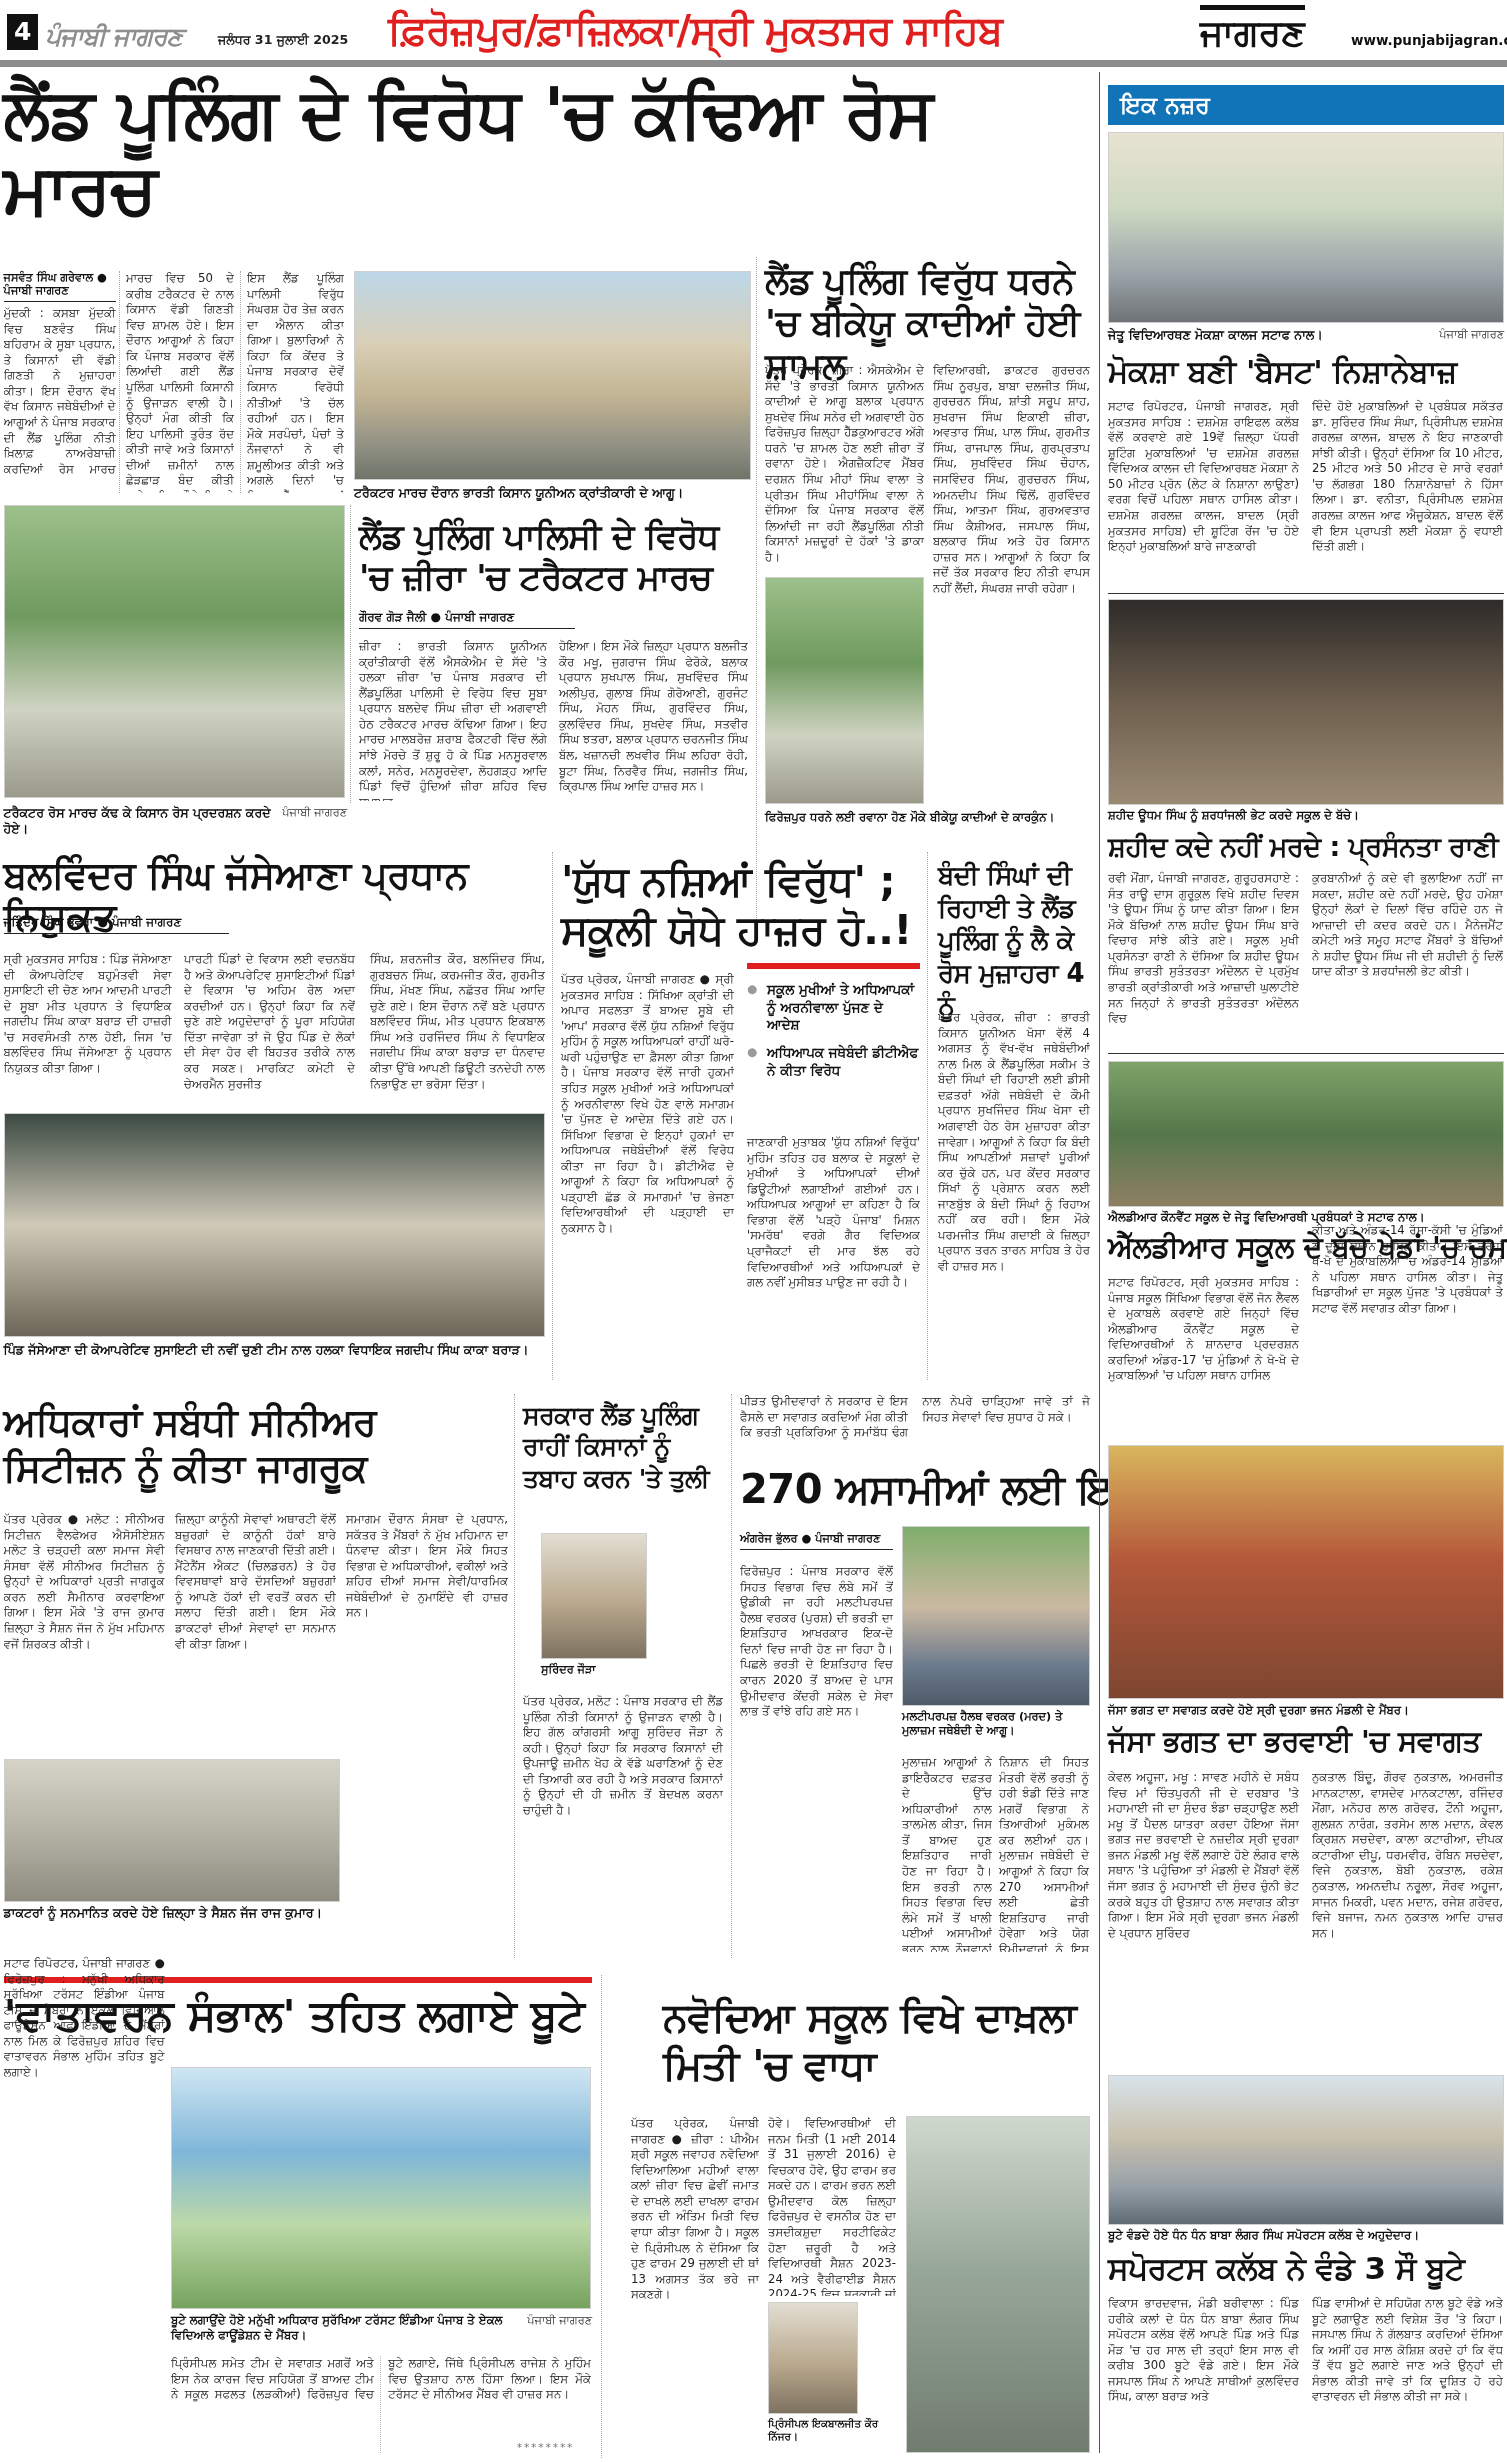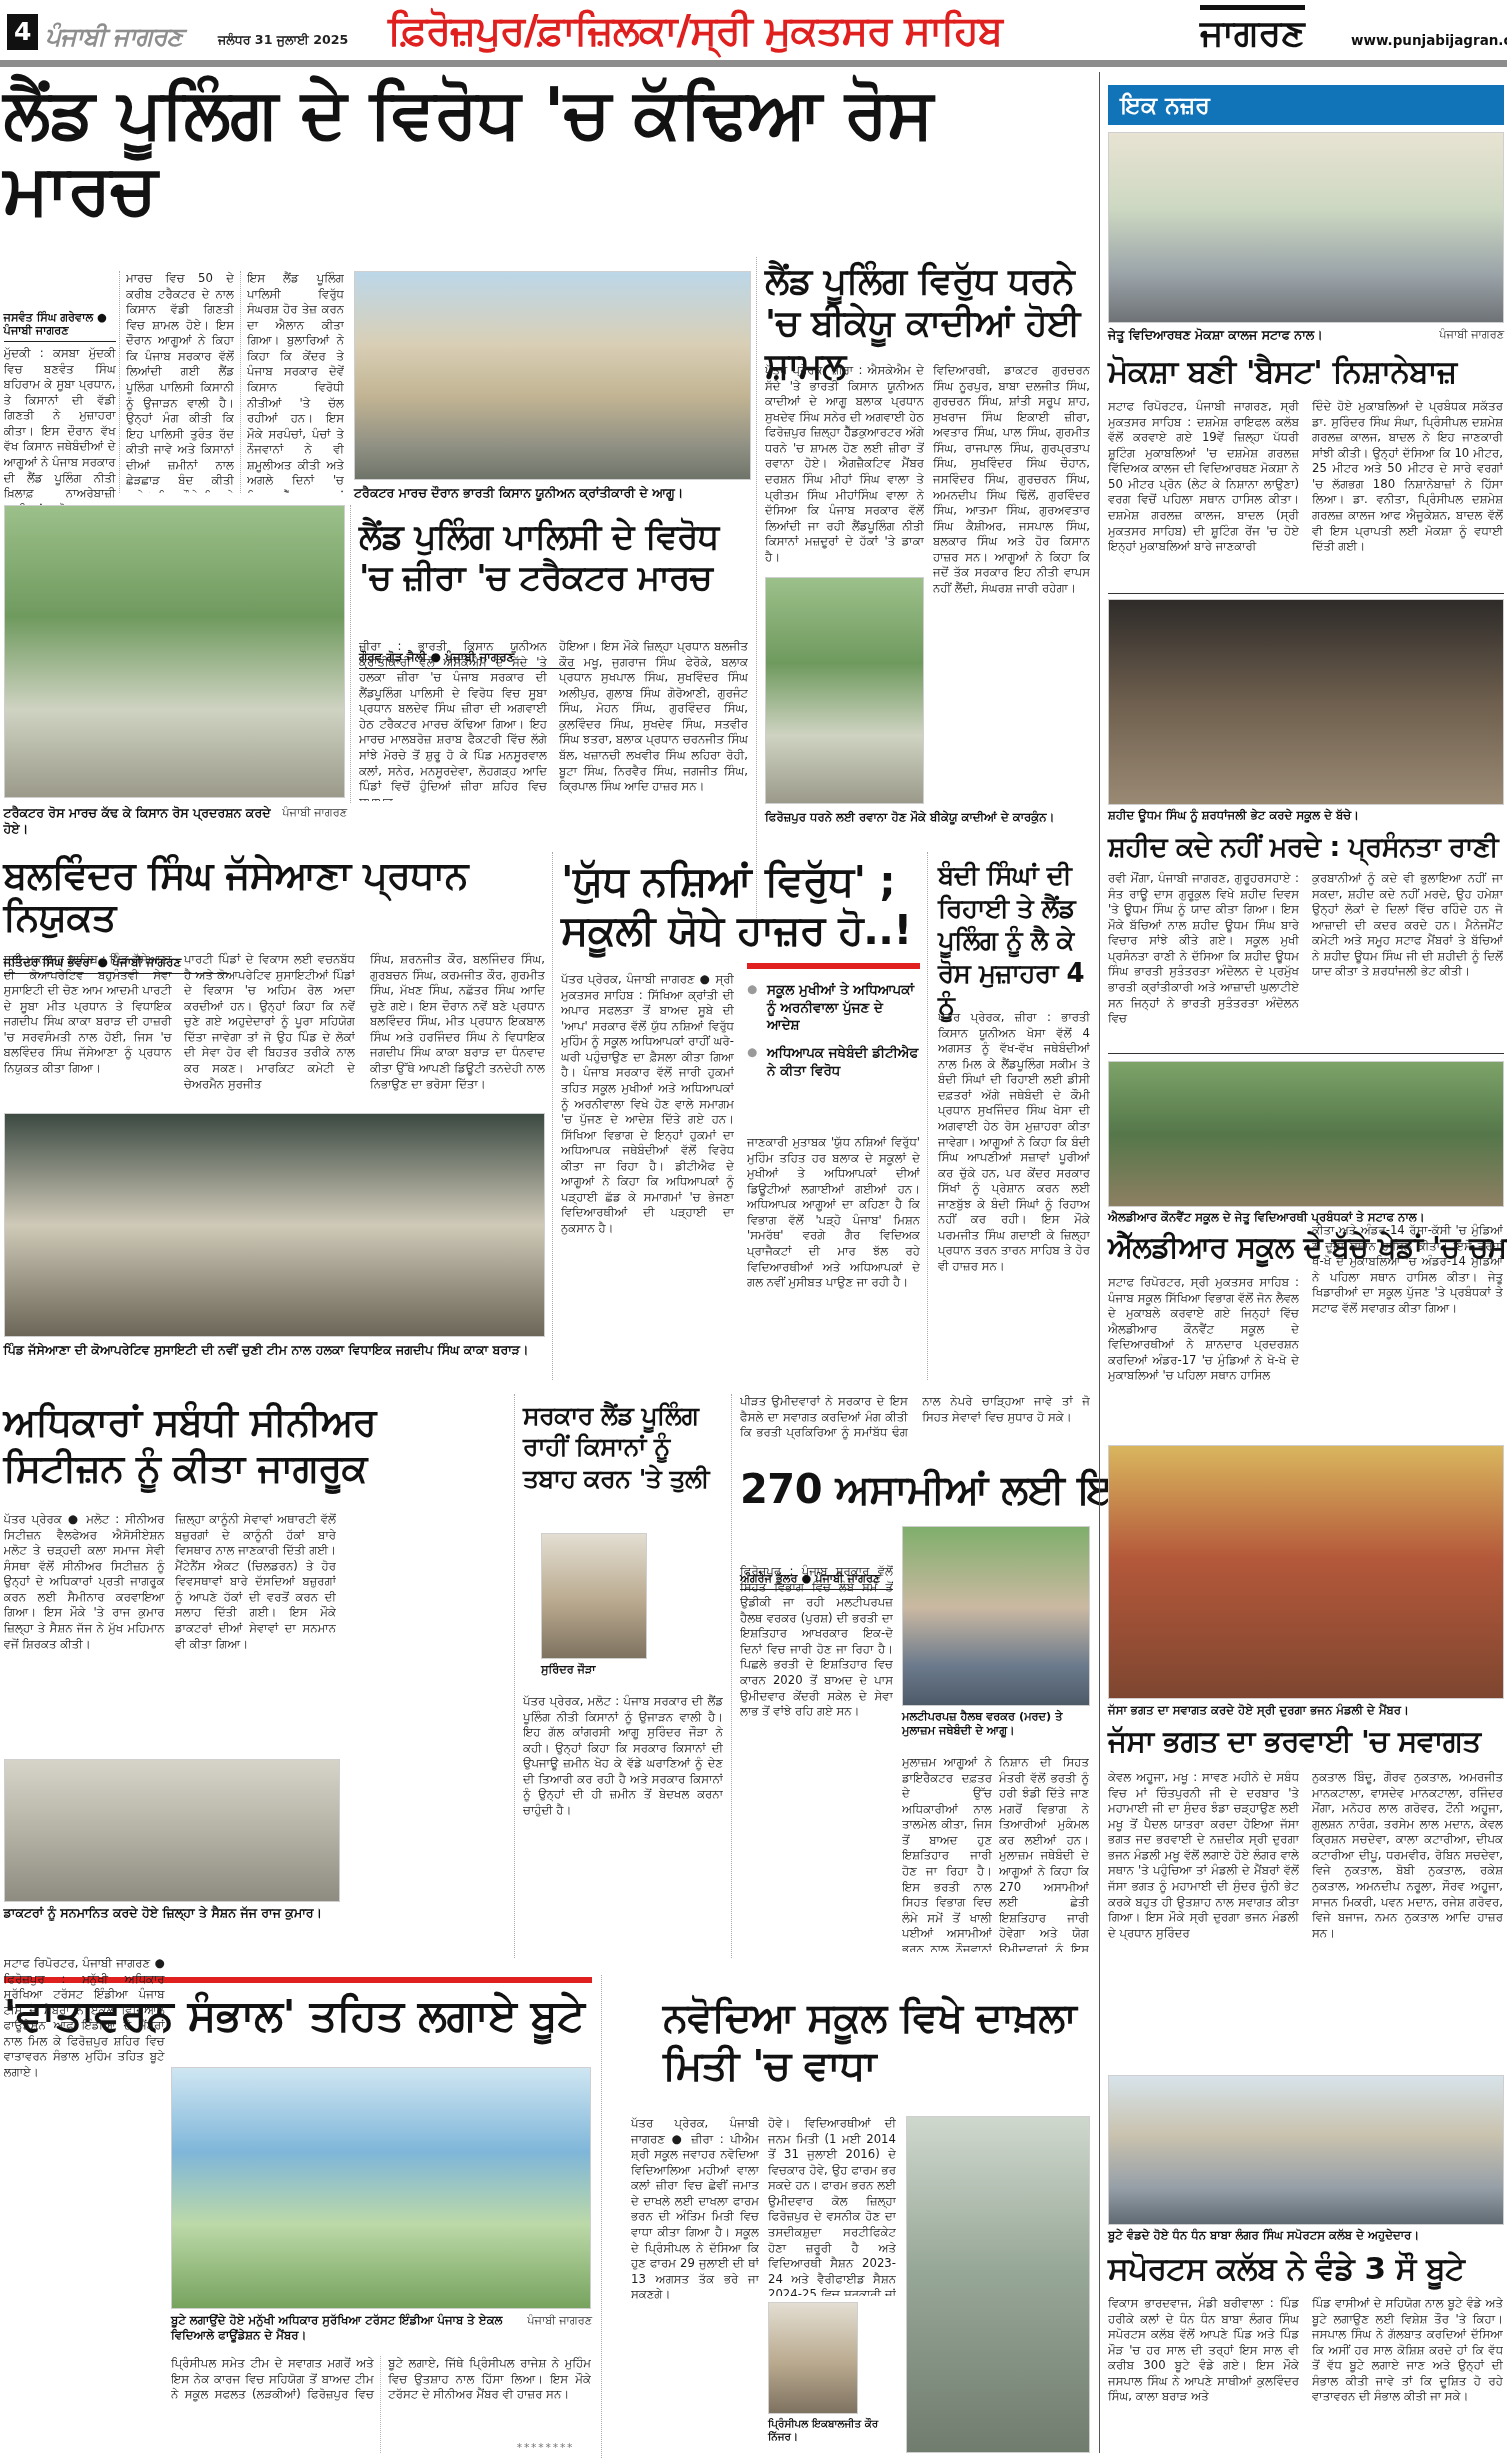--- a/index.html
+++ b/index.html
@@ -2,21 +2,21 @@
 <html lang="pa" style="font-size:14.4px"><head>
 <meta charset="utf-8">
 <style>
   html,body{margin:0;padding:0;background:#e9e9e9;}
   *{box-sizing:border-box;}
   body{font-family:"DejaVu Sans","Liberation Sans",sans-serif;}
   #page{position:relative;width:1507px;height:2462px;background:#ffffff;margin:0 auto;overflow:hidden;}
   .abs{position:absolute;}
   .h{font-weight:800;color:#121212;line-height:1.1;letter-spacing:-0.5px;}
   .sub{font-weight:700;color:#4c4c4c;line-height:1.15;}
-  .by{font-weight:700;font-size:12px;color:#111;border-bottom:1.8px solid #222;padding-bottom:3.6px;margin-top:40px;}
+  .by{font-weight:700;font-size:12px;color:#111;border-bottom:1.8px solid #222;padding-bottom:3.6px;}
   .body-text{font-size:11.7px;line-height:1.33;text-align:justify;color:#1d1d1d;overflow:hidden;}
   .cols2{column-count:2;column-gap:14.4px;column-rule:0.9px dotted #b5b5b5;}
   .cap{font-weight:700;font-size:12.6px;color:#0f0f0f;line-height:1.25;}
   .credit{font-weight:400;font-size:11.3px;color:#333;}
   .photo{border:0.9px solid #cfcfcf;}
   .vline-dot{border-left:0.9px dotted #a8a8a8;width:0;}
   .vline-solid{border-left:1.4px solid #555;width:0;}
   .hrule{background:#8d8d8d;}
   .red-rule{background:#e01f1f;}
   .bullet-item{position:relative;padding-left:20px;font-weight:700;font-size:13.5px;line-height:1.3;color:#111;margin-bottom:10.8px;}
@@ -101,20 +101,21 @@
   </div>
   <div class="abs body-text" style="left:747px;top:1135px;width:173px;height:245px;">ਜਾਣਕਾਰੀ ਮੁਤਾਬਕ 'ਯੁੱਧ ਨਸ਼ਿਆਂ ਵਿਰੁੱਧ' ਮੁਹਿੰਮ ਤਹਿਤ ਹਰ ਬਲਾਕ ਦੇ ਸਕੂਲਾਂ ਦੇ ਮੁਖੀਆਂ ਤੇ ਅਧਿਆਪਕਾਂ ਦੀਆਂ ਡਿਊਟੀਆਂ ਲਗਾਈਆਂ ਗਈਆਂ ਹਨ। ਅਧਿਆਪਕ ਆਗੂਆਂ ਦਾ ਕਹਿਣਾ ਹੈ ਕਿ ਵਿਭਾਗ ਵੱਲੋਂ 'ਪੜ੍ਹੋ ਪੰਜਾਬ' ਮਿਸ਼ਨ 'ਸਮਰੱਥ' ਵਰਗੇ ਗੈਰ ਵਿਦਿਅਕ ਪ੍ਰਾਜੈਕਟਾਂ ਦੀ ਮਾਰ ਝੱਲ ਰਹੇ ਵਿਦਿਆਰਥੀਆਂ ਅਤੇ ਅਧਿਆਪਕਾਂ ਦੇ ਗਲ ਨਵੀਂ ਮੁਸੀਬਤ ਪਾਉਣ ਜਾ ਰਹੀ ਹੈ।</div>
 
   <div class="abs vline-dot" style="left:927px;top:852px;height:528px;"></div>
   <div class="abs h" style="left:938px;top:859px;width:152px;font-size:26px;line-height:1.25;">ਬੰਦੀ ਸਿੰਘਾਂ ਦੀ ਰਿਹਾਈ ਤੇ ਲੈਂਡ ਪੂਲਿੰਗ ਨੂੰ ਲੈ ਕੇ ਰੋਸ ਮੁਜ਼ਾਹਰਾ 4 ਨੂੰ</div>
   <div class="abs body-text" style="left:938px;top:1010px;width:152px;height:370px;">ਪੱਤਰ ਪ੍ਰੇਰਕ, ਜ਼ੀਰਾ : ਭਾਰਤੀ ਕਿਸਾਨ ਯੂਨੀਅਨ ਖੋਸਾ ਵੱਲੋਂ 4 ਅਗਸਤ ਨੂੰ ਵੱਖ-ਵੱਖ ਜਥੇਬੰਦੀਆਂ ਨਾਲ ਮਿਲ ਕੇ ਲੈਂਡਪੂਲਿੰਗ ਸਕੀਮ ਤੇ ਬੰਦੀ ਸਿੰਘਾਂ ਦੀ ਰਿਹਾਈ ਲਈ ਡੀਸੀ ਦਫ਼ਤਰਾਂ ਅੱਗੇ ਜਥੇਬੰਦੀ ਦੇ ਕੌਮੀ ਪ੍ਰਧਾਨ ਸੁਖਜਿੰਦਰ ਸਿੰਘ ਖੋਸਾ ਦੀ ਅਗਵਾਈ ਹੇਠ ਰੋਸ ਮੁਜ਼ਾਹਰਾ ਕੀਤਾ ਜਾਵੇਗਾ। ਆਗੂਆਂ ਨੇ ਕਿਹਾ ਕਿ ਬੰਦੀ ਸਿੰਘ ਆਪਣੀਆਂ ਸਜ਼ਾਵਾਂ ਪੂਰੀਆਂ ਕਰ ਚੁੱਕੇ ਹਨ, ਪਰ ਕੇਂਦਰ ਸਰਕਾਰ ਸਿੱਖਾਂ ਨੂੰ ਪ੍ਰੇਸ਼ਾਨ ਕਰਨ ਲਈ ਜਾਣਬੁੱਝ ਕੇ ਬੰਦੀ ਸਿੰਘਾਂ ਨੂੰ ਰਿਹਾਅ ਨਹੀਂ ਕਰ ਰਹੀ। ਇਸ ਮੌਕੇ ਪਰਮਜੀਤ ਸਿੰਘ ਗਦਾਈ ਕੇ ਜ਼ਿਲ੍ਹਾ ਪ੍ਰਧਾਨ ਤਰਨ ਤਾਰਨ ਸਾਹਿਬ ਤੇ ਹੋਰ ਵੀ ਹਾਜ਼ਰ ਸਨ।</div>
 
   <div class="abs h" style="left:3.6px;top:1400px;width:505px;font-size:38px;line-height:1.2;">ਅਧਿਕਾਰਾਂ ਸਬੰਧੀ ਸੀਨੀਅਰ ਸਿਟੀਜ਼ਨ ਨੂੰ ਕੀਤਾ ਜਾਗਰੂਕ</div>
   <div class="abs body-text" style="left:3.6px;top:1512px;width:161px;height:242px;">ਪੱਤਰ ਪ੍ਰੇਰਕ ● ਮਲੋਟ : ਸੀਨੀਅਰ ਸਿਟੀਜ਼ਨ ਵੈਲਫੇਅਰ ਐਸੋਸੀਏਸ਼ਨ ਮਲੋਟ ਤੇ ਚੜ੍ਹਦੀ ਕਲਾ ਸਮਾਜ ਸੇਵੀ ਸੰਸਥਾ ਵੱਲੋਂ ਸੀਨੀਅਰ ਸਿਟੀਜ਼ਨ ਨੂੰ ਉਨ੍ਹਾਂ ਦੇ ਅਧਿਕਾਰਾਂ ਪ੍ਰਤੀ ਜਾਗਰੂਕ ਕਰਨ ਲਈ ਸੈਮੀਨਾਰ ਕਰਵਾਇਆ ਗਿਆ। ਇਸ ਮੌਕੇ 'ਤੇ ਰਾਜ ਕੁਮਾਰ ਜ਼ਿਲ੍ਹਾ ਤੇ ਸੈਸ਼ਨ ਜੱਜ ਨੇ ਮੁੱਖ ਮਹਿਮਾਨ ਵਜੋਂ ਸ਼ਿਰਕਤ ਕੀਤੀ।</div>
   <div class="abs body-text" style="left:175px;top:1512px;width:161px;height:242px;">ਜ਼ਿਲ੍ਹਾ ਕਾਨੂੰਨੀ ਸੇਵਾਵਾਂ ਅਥਾਰਟੀ ਵੱਲੋਂ ਬਜ਼ੁਰਗਾਂ ਦੇ ਕਾਨੂੰਨੀ ਹੱਕਾਂ ਬਾਰੇ ਵਿਸਥਾਰ ਨਾਲ ਜਾਣਕਾਰੀ ਦਿੱਤੀ ਗਈ। ਮੈਂਟੇਨੈਂਸ ਐਕਟ (ਚਿਲਡਰਨ) ਤੇ ਹੋਰ ਵਿਵਸਥਾਵਾਂ ਬਾਰੇ ਦੱਸਦਿਆਂ ਬਜ਼ੁਰਗਾਂ ਨੂੰ ਆਪਣੇ ਹੱਕਾਂ ਦੀ ਵਰਤੋਂ ਕਰਨ ਦੀ ਸਲਾਹ ਦਿੱਤੀ ਗਈ। ਇਸ ਮੌਕੇ ਡਾਕਟਰਾਂ ਦੀਆਂ ਸੇਵਾਵਾਂ ਦਾ ਸਨਮਾਨ ਵੀ ਕੀਤਾ ਗਿਆ।</div>
+  <div class="abs body-text" style="left:346px;top:1512px;width:162px;height:242px;">ਸਮਾਗਮ ਦੌਰਾਨ ਸੰਸਥਾ ਦੇ ਪ੍ਰਧਾਨ, ਸਕੱਤਰ ਤੇ ਮੈਂਬਰਾਂ ਨੇ ਮੁੱਖ ਮਹਿਮਾਨ ਦਾ ਧੰਨਵਾਦ ਕੀਤਾ। ਇਸ ਮੌਕੇ ਸਿਹਤ ਵਿਭਾਗ ਦੇ ਅਧਿਕਾਰੀਆਂ, ਵਕੀਲਾਂ ਅਤੇ ਸ਼ਹਿਰ ਦੀਆਂ ਸਮਾਜ ਸੇਵੀ/ਧਾਰਮਿਕ ਜਥੇਬੰਦੀਆਂ ਦੇ ਨੁਮਾਇੰਦੇ ਵੀ ਹਾਜ਼ਰ ਸਨ।</div>
   <div class="abs photo ph-office" style="left:3.6px;top:1759px;width:336px;height:143px;"></div>
   <div class="abs cap" style="left:3.6px;top:1905px;width:505px;">ਡਾਕਟਰਾਂ ਨੂੰ ਸਨਮਾਨਿਤ ਕਰਦੇ ਹੋਏ ਜ਼ਿਲ੍ਹਾ ਤੇ ਸੈਸ਼ਨ ਜੱਜ ਰਾਜ ਕੁਮਾਰ।</div>
 
   <div class="abs vline-dot" style="left:514px;top:1394px;height:564px;"></div>
   <div class="abs h" style="left:523px;top:1400px;width:200px;font-size:25px;line-height:1.25;">ਸਰਕਾਰ ਲੈਂਡ ਪੂਲਿੰਗ ਰਾਹੀਂ ਕਿਸਾਨਾਂ ਨੂੰ ਤਬਾਹ ਕਰਨ 'ਤੇ ਤੁਲੀ</div>
   <div class="abs photo ph-portrait" style="left:541px;top:1533px;width:106px;height:126px;"></div>
   <div class="abs cap" style="left:541px;top:1663px;width:106px;font-size:11.3px;">ਸੁਰਿੰਦਰ ਜੌੜਾ</div>
   <div class="abs body-text" style="left:523px;top:1694px;width:200px;height:258px;">ਪੱਤਰ ਪ੍ਰੇਰਕ, ਮਲੋਟ : ਪੰਜਾਬ ਸਰਕਾਰ ਦੀ ਲੈਂਡ ਪੂਲਿੰਗ ਨੀਤੀ ਕਿਸਾਨਾਂ ਨੂੰ ਉਜਾੜਨ ਵਾਲੀ ਹੈ। ਇਹ ਗੱਲ ਕਾਂਗਰਸੀ ਆਗੂ ਸੁਰਿੰਦਰ ਜੌੜਾ ਨੇ ਕਹੀ। ਉਨ੍ਹਾਂ ਕਿਹਾ ਕਿ ਸਰਕਾਰ ਕਿਸਾਨਾਂ ਦੀ ਉਪਜਾਊ ਜ਼ਮੀਨ ਖੋਹ ਕੇ ਵੱਡੇ ਘਰਾਣਿਆਂ ਨੂੰ ਦੇਣ ਦੀ ਤਿਆਰੀ ਕਰ ਰਹੀ ਹੈ ਅਤੇ ਸਰਕਾਰ ਕਿਸਾਨਾਂ ਨੂੰ ਉਨ੍ਹਾਂ ਦੀ ਹੀ ਜ਼ਮੀਨ ਤੋਂ ਬੇਦਖਲ ਕਰਨਾ ਚਾਹੁੰਦੀ ਹੈ।</div>
 
   <div class="abs vline-dot" style="left:731px;top:1394px;height:564px;"></div>

